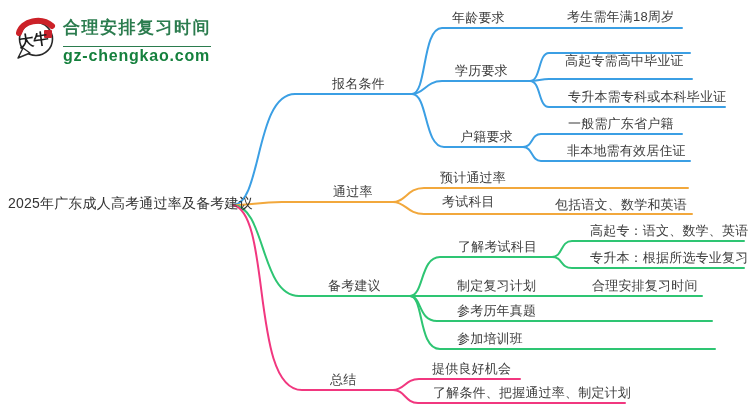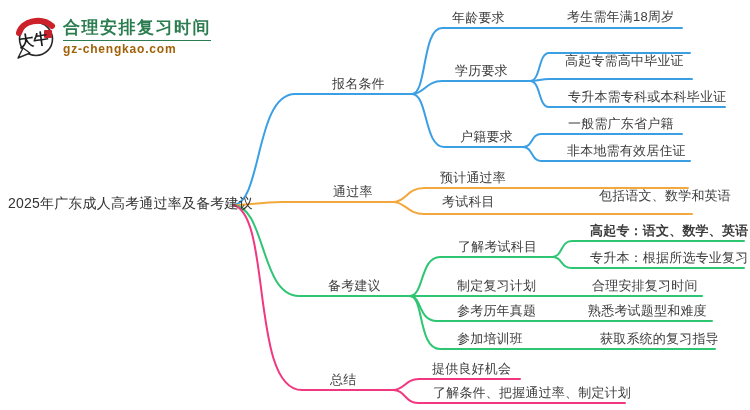--- a/index.html
+++ b/index.html
@@ -13,22 +13,22 @@
     line-height:17px;letter-spacing:0.2px;
   }
   .root-label{font-size:14px;color:#333333;}
   .logo{position:absolute;left:13px;top:13px;display:flex;align-items:flex-start;}
   .logo-icon{width:46px;height:48px;}
   .logo-text{margin-left:4px;padding-top:5px;}
   .logo-title{
     font-size:17px;font-weight:bold;color:#2b7c4e;letter-spacing:1.5px;line-height:20px;
   }
   .logo-url{
-    font-size:12px;font-weight:bold;color:#a16207;letter-spacing:0.8px;
-    border-top:1.5px solid #2b7c4e;margin-top:2px;padding-top:1px;line-height:15px;
+    font-size:16px;font-weight:bold;color:#15803d;letter-spacing:0.8px;
+    border-top:1.5px solid #2b7c4e;margin-top:8px;padding-top:1px;line-height:15px;
   }
 </style>
 </head>
 <body>
 
 <div id="stage">
 
   <svg id="edges" width="750" height="410" viewBox="0 0 750 410">
     <g fill="none" stroke-width="2" stroke-linecap="round" stroke="#3b9fe4">
       <path d="M233,205 C262,205 255,94 295,94 L412,94"></path>
@@ -84,30 +84,28 @@
   <div class="nl" style="left:455px;top:62px;">学历要求</div>
   <div class="nl" style="left:565px;top:52px;">高起专需高中毕业证</div>
   <div class="nl" style="left:568px;top:88px;">专升本需专科或本科毕业证</div>
   <div class="nl" style="left:460px;top:128px;">户籍要求</div>
   <div class="nl" style="left:568px;top:115px;">一般需广东省户籍</div>
   <div class="nl" style="left:567px;top:142px;">非本地需有效居住证</div>
 
   <div class="nl" style="left:333px;top:183px;">通过率</div>
   <div class="nl" style="left:440px;top:169px;">预计通过率</div>
   <div class="nl" style="left:442px;top:194px;font-family:Liberation Mono, monospace;">考试科目</div>
-  <div class="nl" style="left:555px;top:187px;margin-left:44px;">包括语文、数学和英语</div>
+  <div class="nl" style="left:555px;top:196px;">包括语文、数学和英语</div>
 
   <div class="nl" style="left:328px;top:277px;">备考建议</div>
   <div class="nl" style="left:458px;top:238px;">了解考试科目</div>
-  <div class="nl" style="left:590px;top:222px;font-weight:bold;">高起专：语文、数学、英语</div>
+  <div class="nl" style="left:590px;top:222px;">高起专：语文、数学、英语</div>
   <div class="nl" style="left:590px;top:249px;">专升本：根据所选专业复习</div>
   <div class="nl" style="left:457px;top:277px;">制定复习计划</div>
   <div class="nl" style="left:592px;top:277px;">合理安排复习时间</div>
   <div class="nl" style="left:457px;top:302px;">参考历年真题</div>
-  <div class="nl" style="left:588px;top:302px;">熟悉考试题型和难度</div>
   <div class="nl" style="left:457px;top:330px;">参加培训班</div>
-  <div class="nl" style="left:600px;top:330px;">获取系统的复习指导</div>
 
   <div class="nl" style="left:330px;top:371px;">总结</div>
   <div class="nl" style="left:432px;top:360px;">提供良好机会</div>
   <div class="nl" style="left:433px;top:384px;">了解条件、把握通过率、制定计划</div>
 
 </div>
 
 </body></html>

